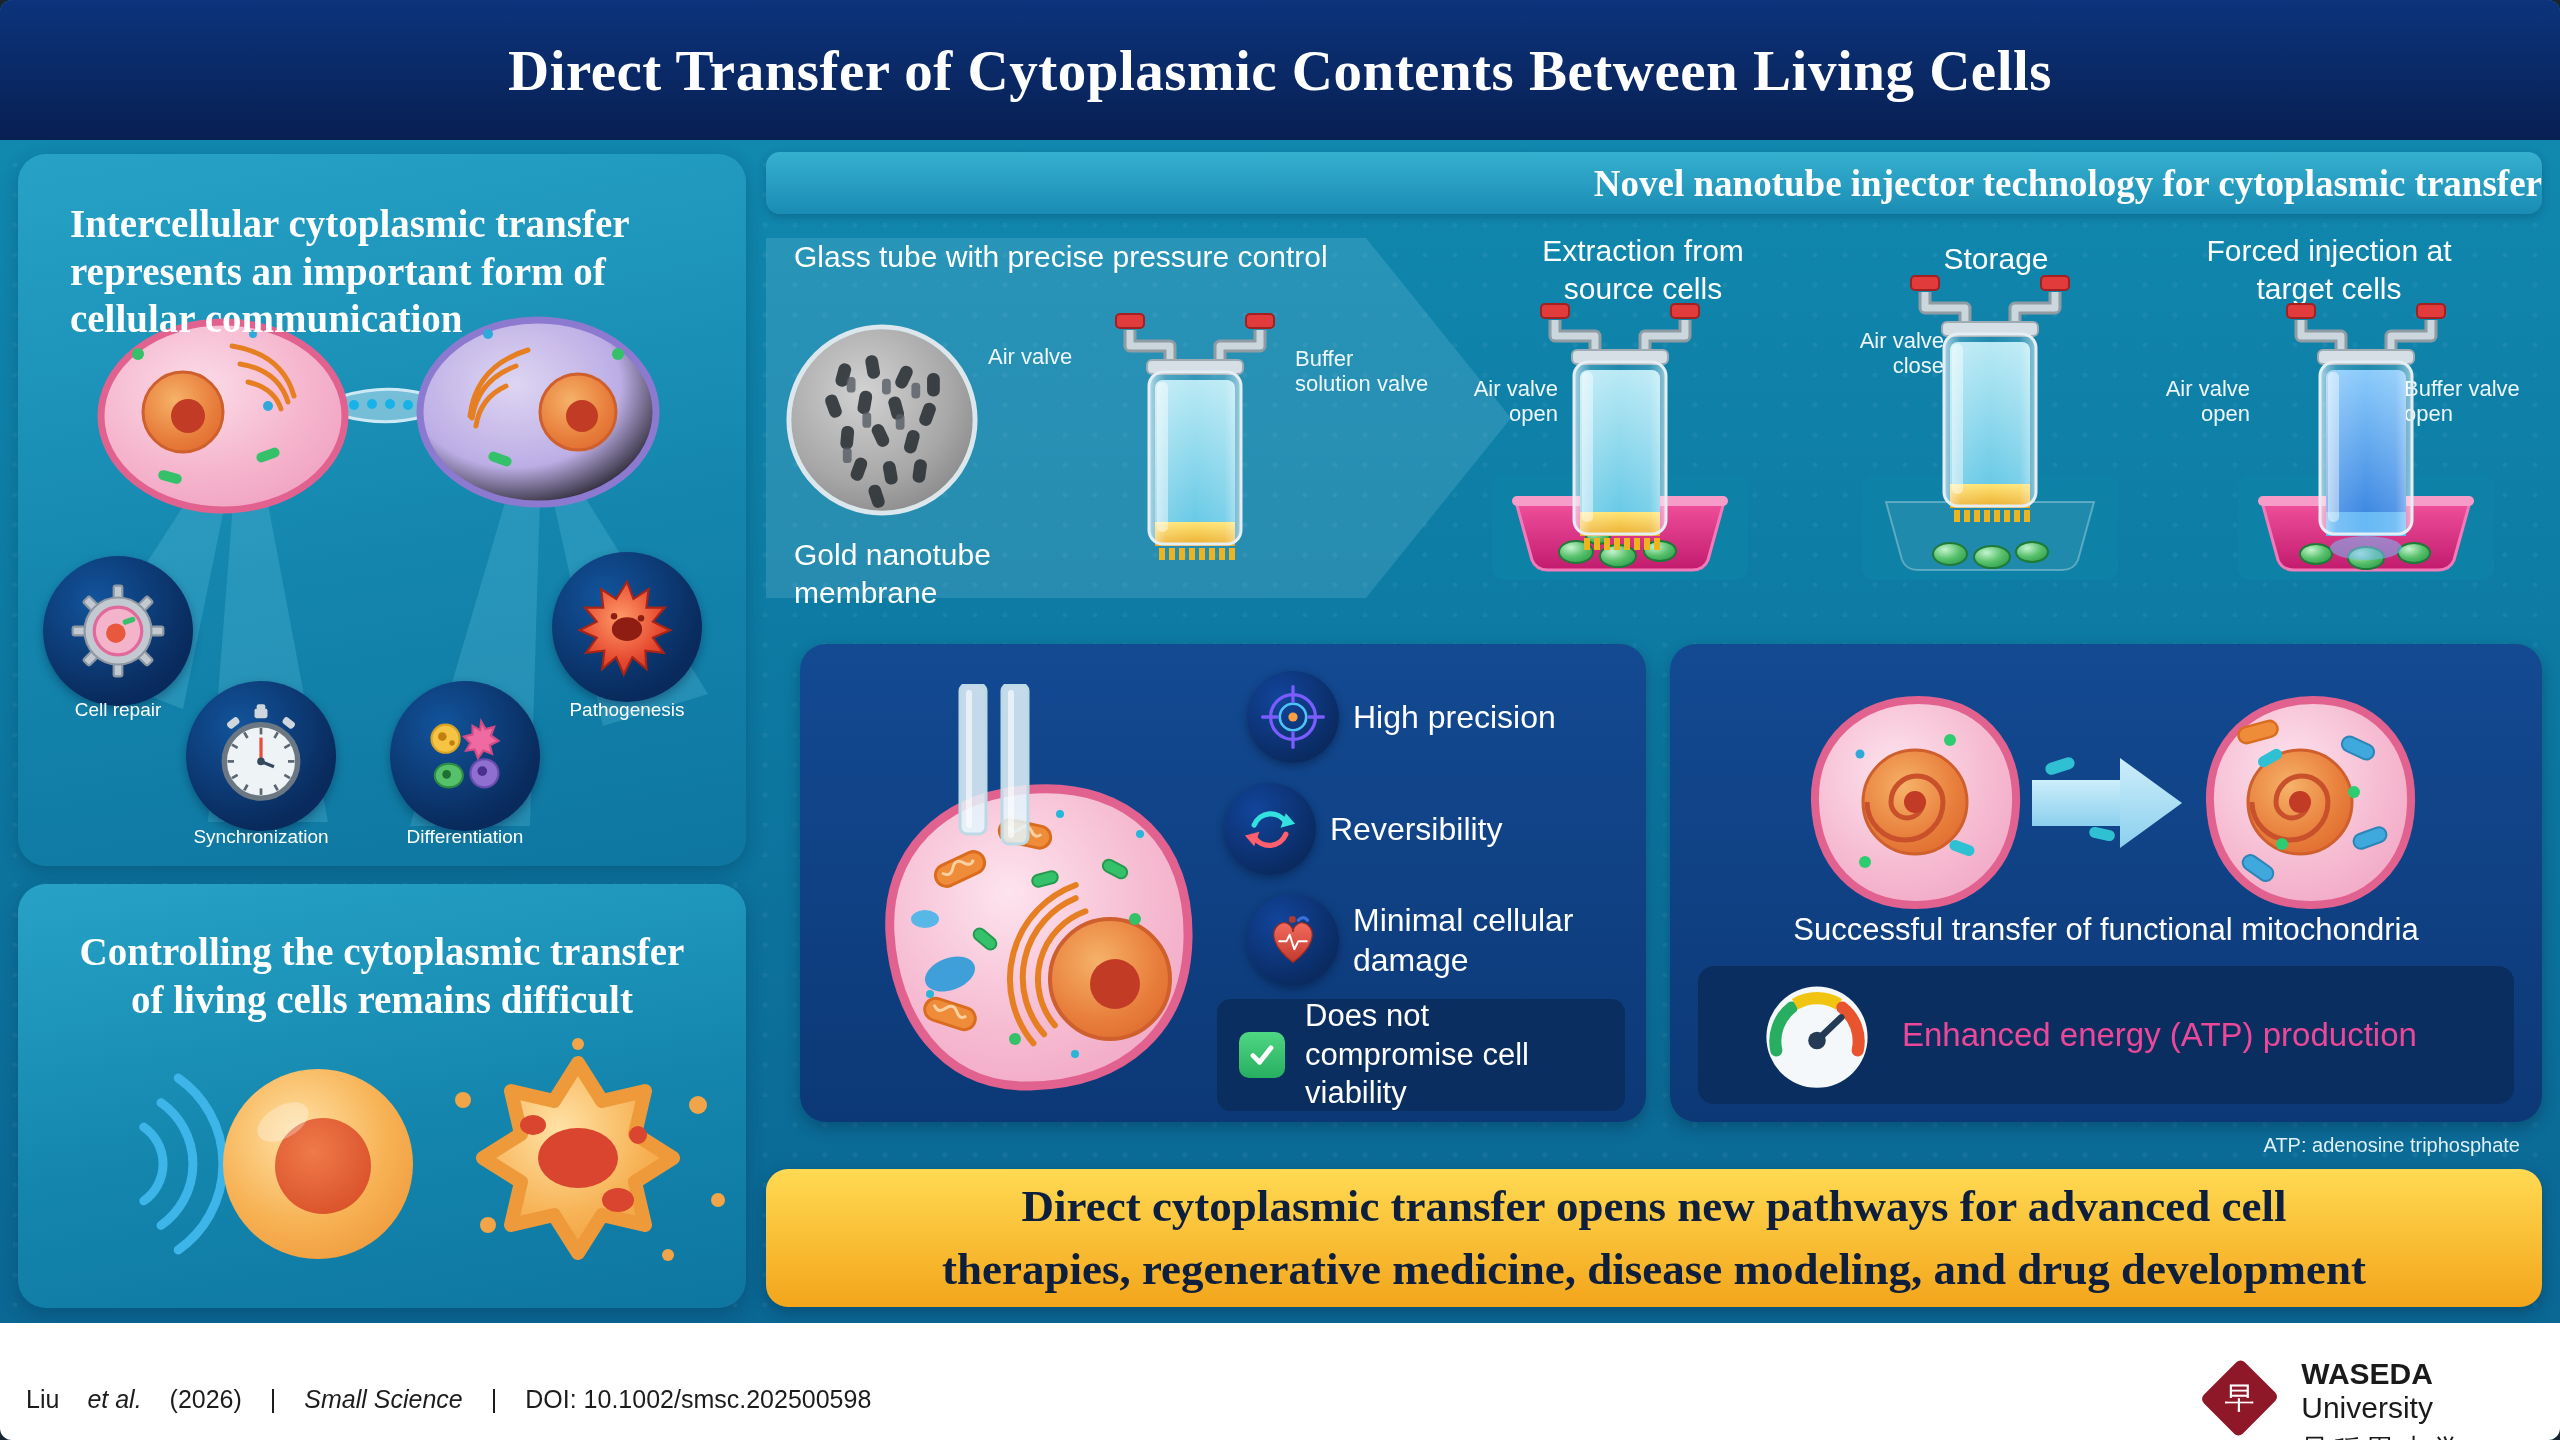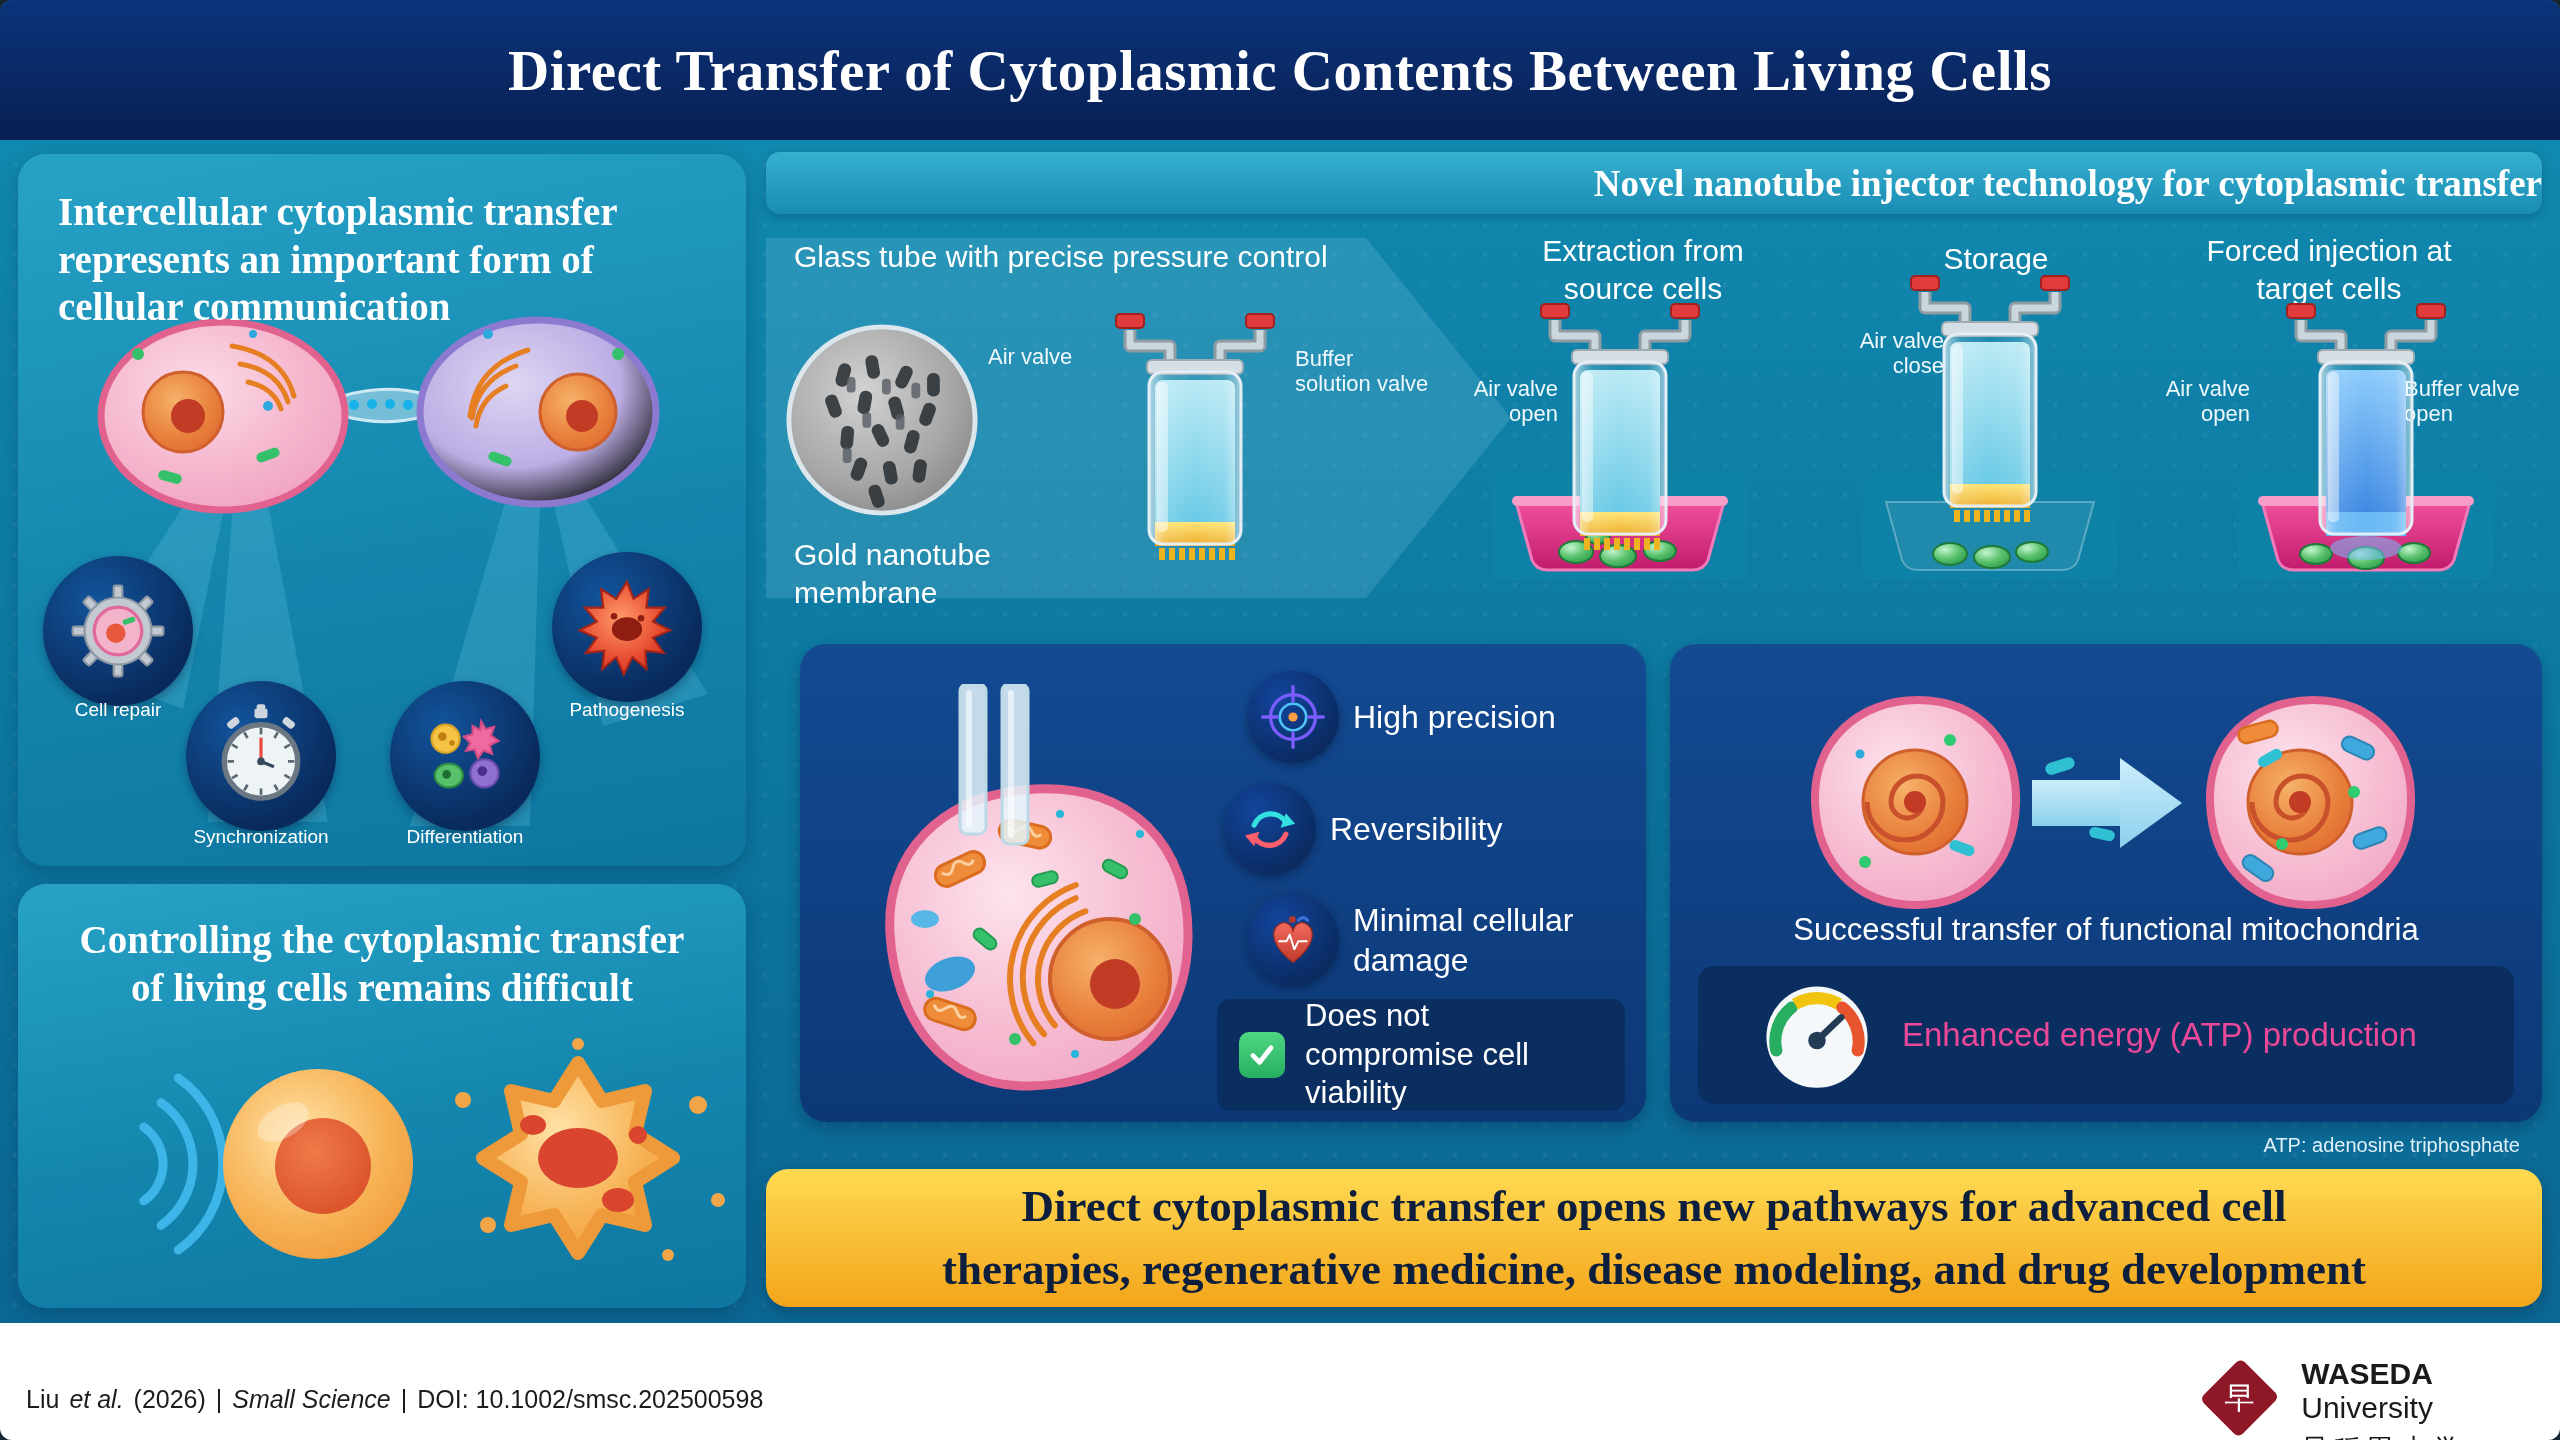--- a/index.html
+++ b/index.html
@@ -11,21 +11,21 @@
   .topbar{position:absolute;left:0;top:0;width:2560px;height:140px;
     background:linear-gradient(180deg,#0c347c,#081f52);display:flex;align-items:center;justify-content:center;z-index:5;}
   .topbar h1{margin:0;font-family:"Liberation Serif",serif;font-weight:700;font-size:57px;color:#ffffff;letter-spacing:.5px;}
   .preline{white-space:pre-line;}
 
   .panel{position:absolute;border-radius:28px;
     background:linear-gradient(170deg,#27a2c6 0%,#1486ae 55%,#0e76a0 100%);
     box-shadow:0 6px 18px rgba(0,30,60,.25);}
   .left-intro{left:18px;top:154px;width:728px;height:712px;}
   .left-challenge{left:18px;top:884px;width:728px;height:424px;}
-  .panel-heading{font-family:"Liberation Serif",serif;color:#fff;font-weight:700;margin:4px;position:relative;z-index:2;}
+  .panel-heading{font-family:"Liberation Serif",serif;color:#fff;font-weight:700;margin:16px;position:relative;z-index:2;}
   .left-intro .panel-heading{font-size:39px;line-height:1.22;padding:30px 0 0 36px;}
   .left-challenge .panel-heading{font-size:39px;line-height:1.22;padding:28px 0 0;text-align:center;}
   .cells-svg{position:absolute;left:0;top:0;width:728px;height:716px;z-index:1;}
   .challenge-svg{position:absolute;left:0;bottom:10px;width:728px;height:268px;}
   .func-icon{position:absolute;width:150px;height:150px;border-radius:50%;z-index:2;
     background:radial-gradient(circle at 35% 30%,#12549c,#092a5c 72%);
     box-shadow:0 4px 10px rgba(0,20,50,.35);display:flex;align-items:center;justify-content:center;}
   .func-icon svg{width:108px;height:108px;}
   .func-label{position:absolute;width:220px;text-align:center;color:#fff;font-size:19px;z-index:2;}
 
@@ -68,21 +68,21 @@
   .atp-note{position:absolute;left:2020px;top:1134px;width:500px;text-align:right;color:#dff0f8;font-size:20px;}
 
   .banner{position:absolute;left:766px;top:1169px;width:1776px;height:138px;border-radius:22px;
     background:linear-gradient(180deg,#ffda52,#f3a51b);display:flex;align-items:center;justify-content:center;
     box-shadow:0 5px 14px rgba(0,20,50,.3);}
   .banner span{font-family:"Liberation Serif",serif;font-weight:700;font-size:45px;line-height:1.4;
     color:#0d1f3c;text-align:center;}
 
   .site-footer{position:absolute;left:0;top:1323px;width:2560px;height:117px;background:#ffffff;z-index:5;}
   .paper-title{position:absolute;left:26px;top:18px;font-size:27px;font-weight:700;color:#111;}
-  .citation{position:absolute;left:26px;top:62px;font-size:25px;color:#1c1c1c;display:flex;gap:10px;}
+  .citation{position:absolute;left:26px;top:62px;font-size:25px;color:#1c1c1c;display:flex;gap:28px;}
   .citation .it{font-style:italic;}
   .waseda{position:absolute;left:2200px;top:6px;display:flex;align-items:center;gap:22px;}
   .waseda-mark{width:58px;height:58px;background:#8e1728;transform:rotate(45deg);border-radius:6px;margin:12px;
     display:flex;align-items:center;justify-content:center;}
   .waseda-mark span{transform:rotate(-45deg);color:#fff;font-size:30px;font-family:"Liberation Serif",serif;}
   .waseda-text .en{font-size:30px;color:#1a1a1a;margin-top:28px;}
   .waseda-text .jp{font-size:27px;letter-spacing:6px;color:#1a1a1a;margin-top:6px;}
 </style>
 </head>
 <body>

